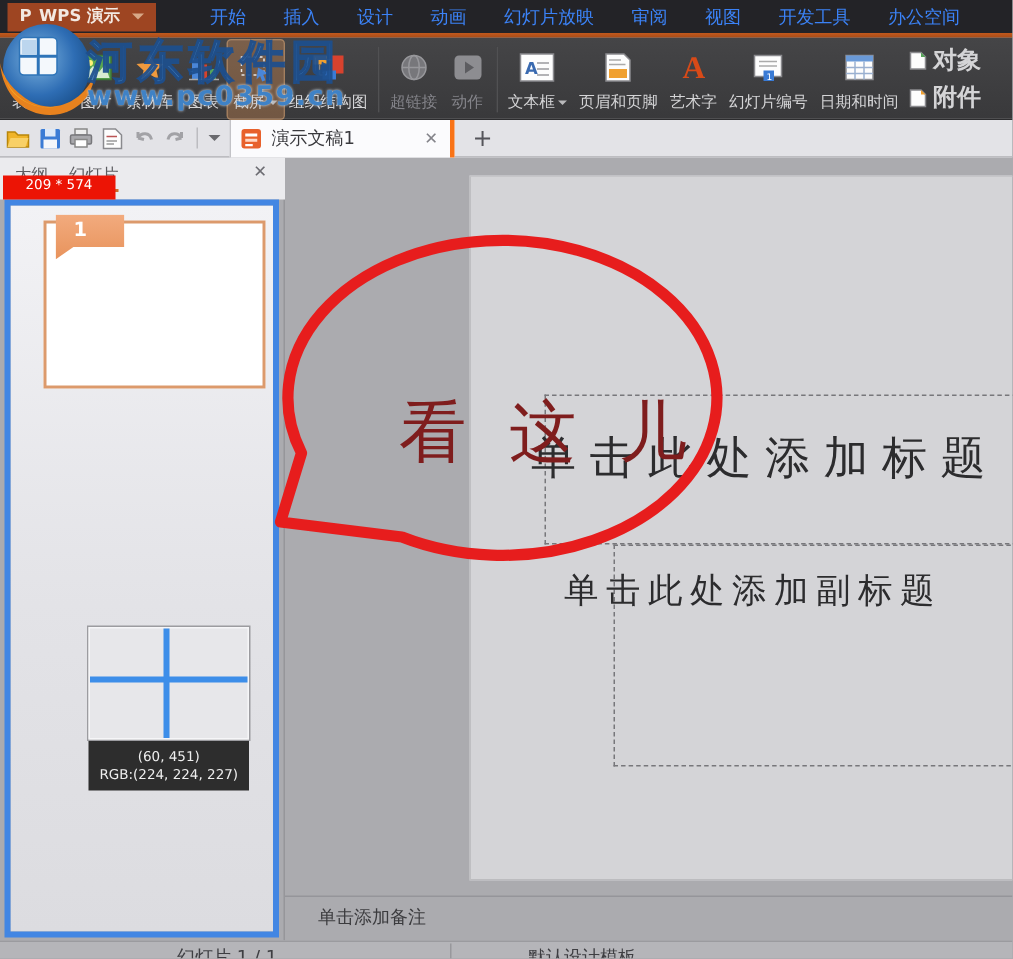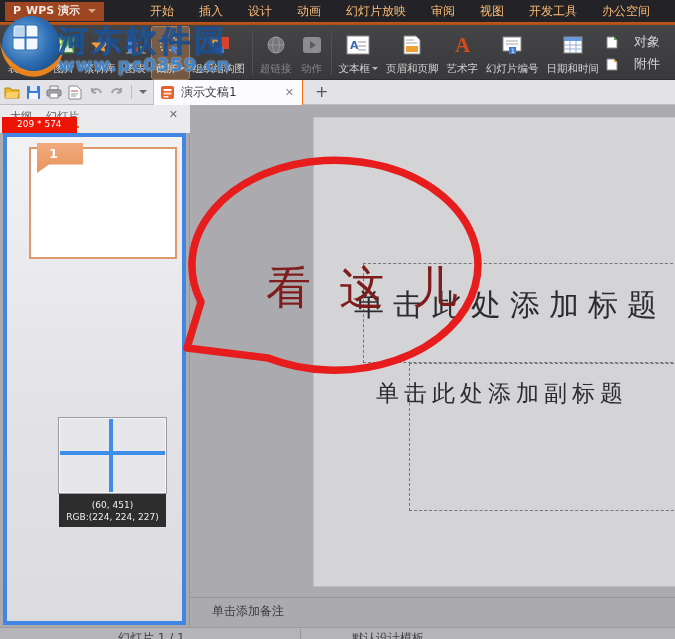--- a/index.html
+++ b/index.html
@@ -7,50 +7,50 @@
     font-family:"DejaVu Sans","Liberation Sans",sans-serif; background:#ababaf; }
 
   
   .titlebar { position:absolute; left:0; top:0; width:675px; height:22px;
     background:#232327; display:flex; align-items:center; z-index:30; }
   .wps-btn { display:flex; align-items:center; gap:5px; margin-left:5px;
     background:#9e4522; color:#f3e9e2; font-size:11px; font-weight:bold;
     padding:2px 8px 3px 8px; height:19px; }
   .wps-btn .caret { width:0; height:0; border-left:4px solid transparent;
     border-right:4px solid transparent; border-top:4px solid #d8a887; margin-left:3px; }
-  .menus { display:flex; gap:25px; margin-left:46px; font-size:12px; color:#fdba74; }
+  .menus { display:flex; gap:25px; margin-left:36px; font-size:12px; color:#3b82f6; }
   .menus span { cursor:default; white-space:nowrap; }
   .accent-line { position:absolute; left:0; top:22px; width:675px; height:3px;
     background:linear-gradient(#c2591d,#a84c18); z-index:30; }
 
   
   .ribbon { position:absolute; left:0; top:25px; width:675px; height:55px;
     background:linear-gradient(#454547,#39393b); border-bottom:1px solid #2c2c2e;
     display:flex; align-items:stretch; padding:2px 0 0 4px; z-index:10; }
   .rdivider { width:1px; background:#2e2e30; border-right:1px solid #515153; margin:4px 3px; }
   .ritem { display:flex; flex-direction:column; align-items:center; justify-content:flex-start;
     padding:2px 4px 0 4px; border-radius:2px; }
   .ritem .ric { height:32px; display:flex; align-items:center; justify-content:center; }
   .ritem .rlabel { font-size:10.5px; color:#d4d4d6; white-space:nowrap; line-height:14px;
     display:flex; align-items:center; gap:2px; }
   .ritem.disabled .rlabel { color:#84848a; }
   .ritem.hl { background:rgba(236,152,84,0.32); outline:1px solid rgba(245,180,120,0.55); }
   .dd { width:0; height:0; border-left:3px solid transparent; border-right:3px solid transparent;
     border-top:3px solid #b9b9bb; display:inline-block; }
   .rstack { display:flex; flex-direction:column; justify-content:center; gap:4px; padding:0 3px; }
-  .rsmall { display:flex; align-items:center; gap:16px; font-size:13px; color:#d4d4d6; }
+  .rsmall { display:flex; align-items:center; gap:4px; font-size:16px; color:#d4d4d6;font-weight:bold; }
 
   
   .tabrow { position:absolute; left:0; top:80px; width:675px; height:25px;
     background:#e3e3e7; border-bottom:1px solid #bdbdc1; display:flex; align-items:center; z-index:5; }
   .qicon { width:18px; height:18px; display:flex; align-items:center; justify-content:center; margin-left:3px; }
   .q-divider { width:1px; height:14px; background:#bcbcc0; margin:0 3px 0 5px; }
   .caret-small { width:0; height:0; border-left:4px solid transparent; border-right:4px solid transparent;
     border-top:4px solid #6a6a6e; margin:0 4px; }
-  .doctab { height:25px; background:#fbfbfd; border-left:1px solid #c3c3c7; border-right:1px solid #f97316;
+  .doctab { height:25px; background:#fbfbfd; border-left:1px solid #c3c3c7; border-right:3px solid #f97316;
     display:flex; align-items:center; width:150px; margin-left:2px; padding:0 6px; }
   .doctab .dlabel { font-size:12px; color:#39393d; margin-left:6px; flex:1; }
   .doctab .close-x { font-size:11px; color:#84848a; padding:0 2px; }
   .newtab-btn { font-size:16px; color:#55555b; margin-left:12px; line-height:16px; }
 
   
   .panel-header { position:absolute; left:0; top:105px; width:190px; height:28px;
     background:#ebebee; z-index:4; }
   .panel-tabs { position:absolute; left:10px; top:4px; display:flex; gap:14px;
     font-size:11px; color:#5c5c60; }

